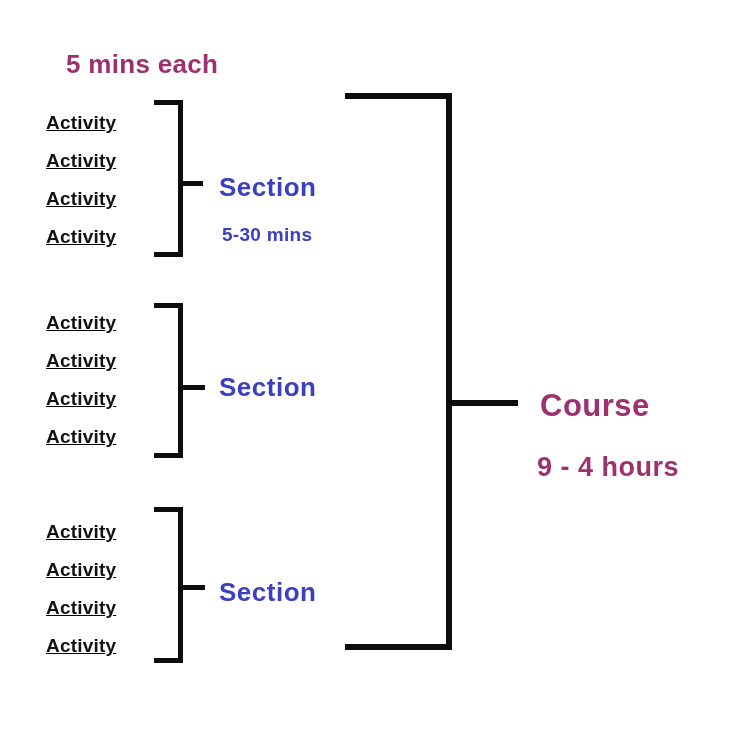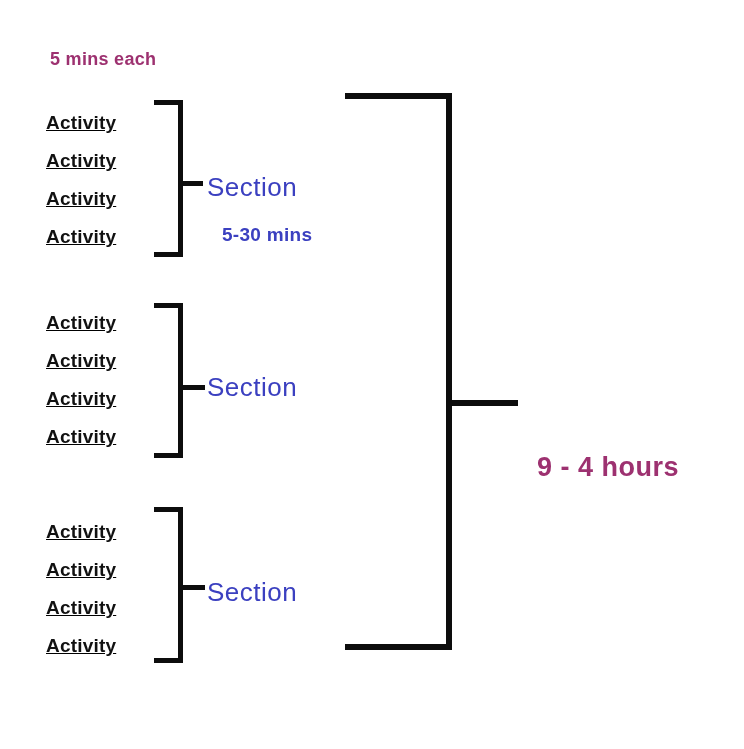--- a/index.html
+++ b/index.html
@@ -9,23 +9,23 @@
   }
   .canvas {
     position: relative;
     width: 744px;
     height: 749px;
     background: var(--background, #ffffff);
     overflow: hidden;
   }
   .annotation {
     position: absolute;
-    left: 50px;
+    left: 66px;
     top: 49px;
-    font-size: 18px;
+    font-size: 26px;
     font-weight: 700;
     color: var(--annotation-text, #9d3170);
     letter-spacing: 0.3px;
   }
   .activities {
     position: absolute;
     left: 46px;
     text-decoration: underline;
   }
   .activity {
@@ -56,23 +56,23 @@
     height: 5px;
     background: var(--line, #0d0d0d);
   }
   .t1 { left: 178px; top: 181px; width: 25px; }
   .t2 { left: 178px; top: 385px; width: 27px; }
   .t3 { left: 178px; top: 585px; width: 27px; }
   .tc { left: 446px; top: 400px; width: 72px; height: 6px; }
 
   .section-label {
     position: absolute;
-    left: 207px;
+    left: 219px;
     font-size: 26px;
-    font-weight: 400;
+    font-weight: 700;
     color: var(--section-text, #3b40c0);
     letter-spacing: 0.5px;
   }
   .s1 { top: 172px; }
   .s2 { top: 372px; }
   .s3 { top: 577px; }
 
   .section-duration {
     position: absolute;
     left: 222px;
@@ -135,15 +135,16 @@
     <div class="activity">Activity</div>
     <div class="activity">Activity</div>
     <div class="activity">Activity</div>
   </div>
   <div class="bracket b3"></div>
   <div class="tick t3"></div>
   <div class="section-label s3">Section</div>
 
   <div class="bracket big"></div>
   <div class="tick tc"></div>
+  <div class="course-label">Course</div>
   <div class="course-duration">9 - 4 hours</div>
 
 </div>
 
 </body></html>

